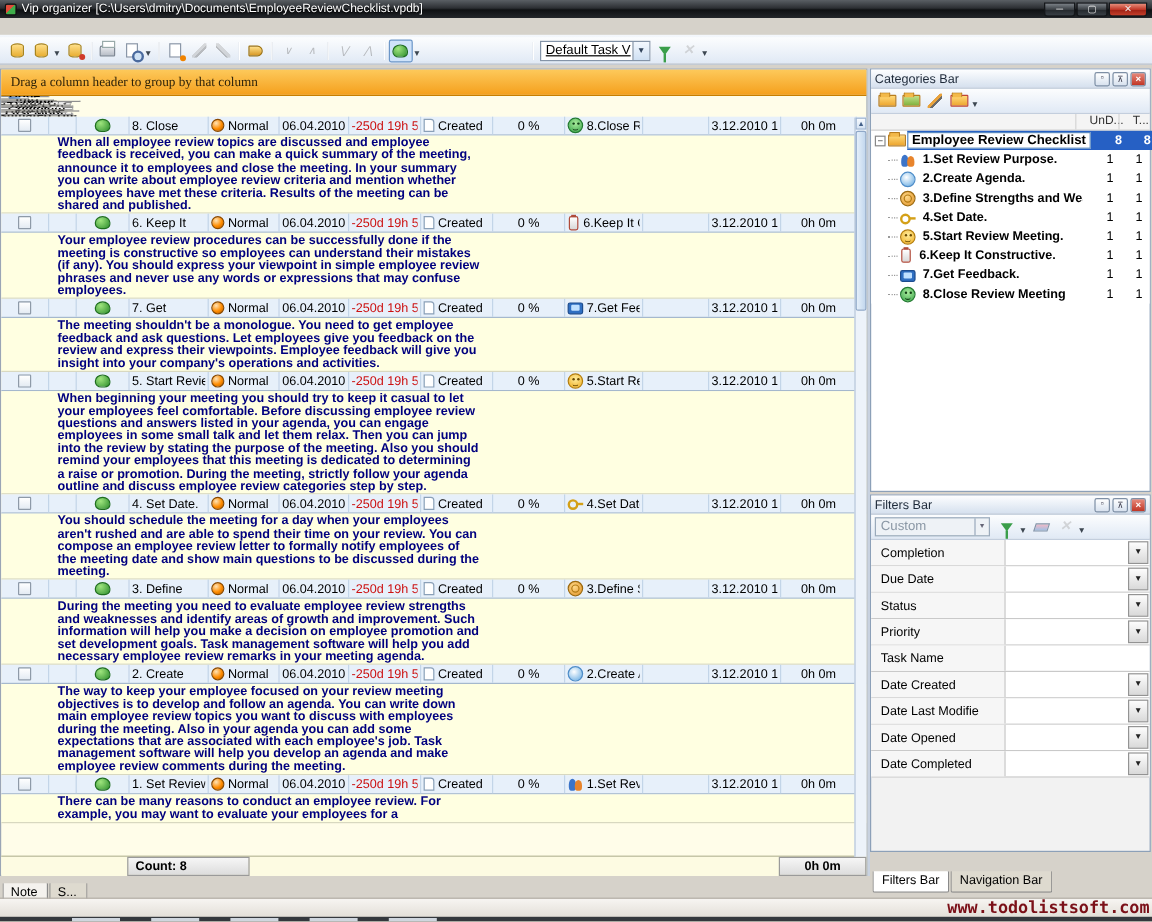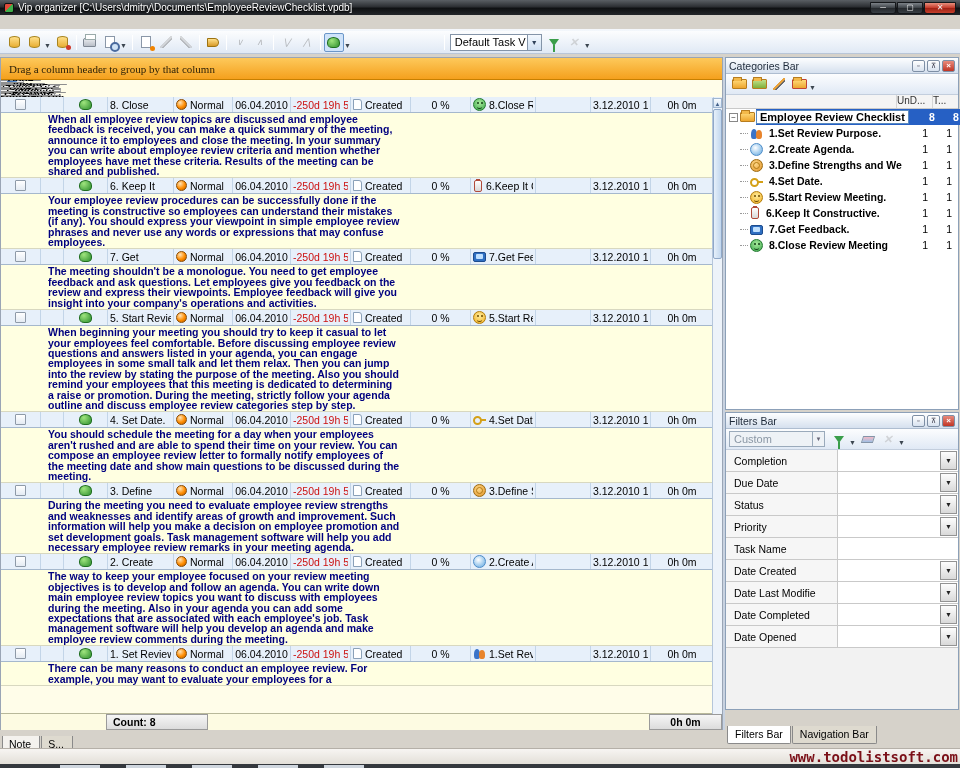--- a/index.html
+++ b/index.html
@@ -26,21 +26,21 @@
 
   #toolbar { position:absolute; left:0; top:31px; width:960px; height:23px;
     background:linear-gradient(#fcfdfe,#e0e9f5); border-bottom:1px solid #b9c6d8;
     display:flex; align-items:center; padding:0 4px; }
   .tbtn { width:20px; height:19px; display:flex; align-items:center; justify-content:center; border-radius:2px; position:relative; }
   .tbtn.pressed { background:#cfe3fa; border:1px solid #6b96c8; }
   .tbtn.disabled { opacity:.4; filter:grayscale(1); }
   .tsep { width:1px; height:15px; background:#b8c2cf; border-right:1px solid #fff; margin:0 3px; }
   .tdd { font-size:7px; color:#3c4650; margin:6px 2px 0 0; }
   .combo { height:17px; background:#fff; border:1px solid #8494a8; display:flex; align-items:center; margin:0 2px; }
-  .combo .ctext { padding:12px 4px; width:76px; white-space:nowrap; overflow:hidden; }
+  .combo .ctext { padding:12px 4px; width:76px; white-space:nowrap; overflow:hidden;text-decoration:underline; }
   .combo .cbtn { width:14px; height:15px; background:linear-gradient(#f3f8fe,#cfe0f3); border-left:1px solid #8494a8;
     display:flex; align-items:center; justify-content:center; font-size:7px; color:#30425a; }
 
   
   .i-db { width:11px; height:12px; background:linear-gradient(#ffe08a,#e8ae32); border:1px solid #a8841e; border-radius:50% / 22%; }
   .i-db.red::after { content:''; position:absolute; right:2px; bottom:2px; width:5px; height:5px; border-radius:50%; background:#d03a2a; }
   .i-print { width:13px; height:9px; background:linear-gradient(#e8eaee,#b9bfc8); border:1px solid #7e8793; border-radius:2px 2px 1px 1px; }
   .i-print::before { content:''; position:absolute; top:1px; left:5px; width:9px; height:4px; background:#fff; border:1px solid #9aa; }
   .i-page { width:10px; height:12px; background:#fff; border:1px solid #8a97a8; }
   .i-page.star::after { content:''; position:absolute; right:1px; bottom:1px; width:5px; height:5px; border-radius:50%; background:#f08300; }
@@ -127,21 +127,21 @@
   .phead { height:16px; background:linear-gradient(#fdfeff,#d5e0ee); border-bottom:1px solid #aebdd0;
     display:flex; align-items:center; padding:0 3px; }
   .phead .ptitle { flex:1; font-size:10.5px; color:#1e2a3a; }
   .pbtn { width:13px; height:12px; margin-left:2px; border:1px solid #7e8fa5; border-radius:2px;
     background:linear-gradient(#fff,#d8e2ef); display:flex; align-items:center; justify-content:center; font-size:7px; color:#334; }
   .pbtn.close { background:linear-gradient(#e88a7c,#c03525); color:#fff; font-size:8px; font-weight:bold; }
   .ptools { height:21px; background:linear-gradient(#fcfdfe,#e0e9f5); border-bottom:1px solid #c3cedd;
     display:flex; align-items:center; padding:0 3px; }
 
   #cat-cols { height:14px; display:flex; background:#f4f4f4; border-bottom:1px solid #c9c9c9; font-size:10px; color:#333; }
-  #cat-cols .cc { border-left:1px solid #d5d5d5; padding:0 4px 0 0; }
+  #cat-cols .cc { border-left:1px solid #d5d5d5; padding:0 4px 0 11px; }
   #cat-tree { background:#fff; }
   .tree-row { height:16px; display:flex; align-items:center; font-size:10.5px; }
   .expander { width:9px; height:9px; border:1px solid #888; background:#fff; font-size:8px; line-height:7px; text-align:center; color:#333; margin:0 2px 0 3px; flex:none; }
   .root-label { background:#fff; border:1px solid #5a8ac0; padding:0 3px; font-weight:bold; font-size:11px; white-space:nowrap; }
   .root-sel { flex:1; background:#2660c4; height:16px; display:flex; align-items:center; margin-left:1px; }
   .root-sel .cnt { color:#fff; font-weight:bold; }
   .cnt { width:32px; text-align:right; padding-right:6px; font-size:10.5px; flex:none; }
   .cnt.c2 { width:24px; }
   .child { padding-left:14px; }
   .dash { width:8px; border-top:1px dotted #999; margin-right:2px; flex:none; }
@@ -825,26 +825,26 @@
           <div class="f-label">Date Created</div>
           <div class="f-val"></div>
           <div class="f-dd">▼</div>
         </div>
         <div class="f-row">
           <div class="f-label">Date Last Modifie</div>
           <div class="f-val"></div>
           <div class="f-dd">▼</div>
         </div>
         <div class="f-row">
-          <div class="f-label">Date Completed</div>
+          <div class="f-label">Date Opened</div>
           <div class="f-val"></div>
           <div class="f-dd">▼</div>
         </div>
         <div class="f-row">
-          <div class="f-label">Date Opened</div>
+          <div class="f-label">Date Completed</div>
           <div class="f-val"></div>
           <div class="f-dd">▼</div>
         </div>
       </div>
   </div>
 
   <div id="right-tabs">
       <span class="rtab active">Filters Bar</span>
       <span class="rtab dim">Navigation Bar</span>
     </div>

